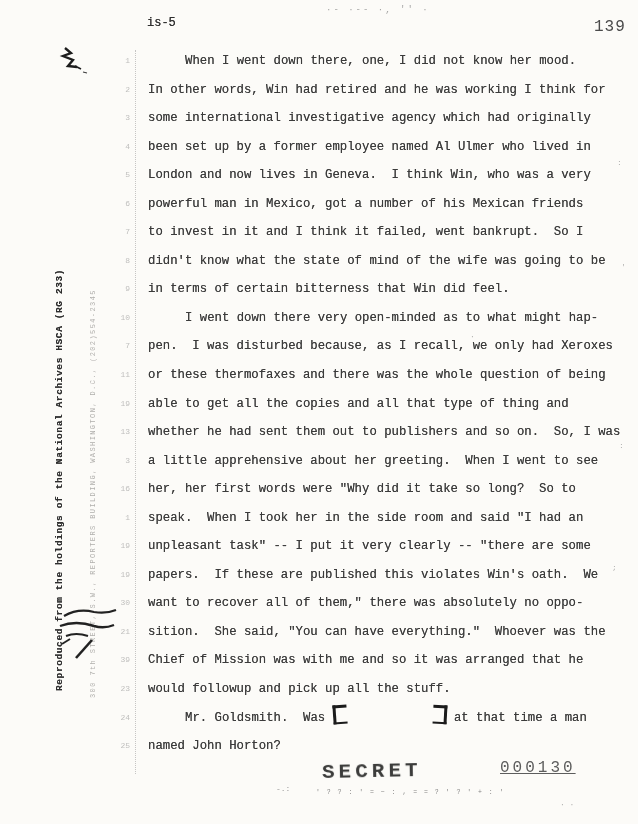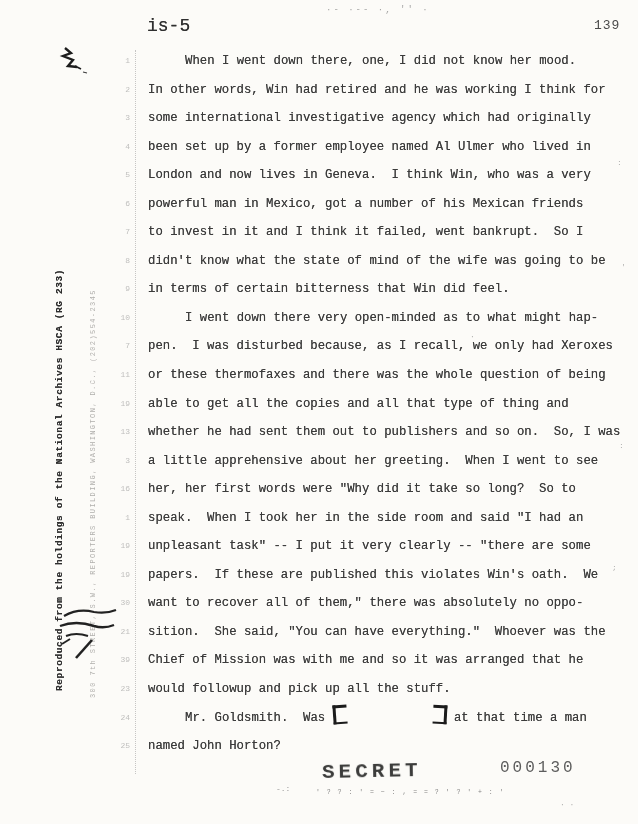--- a/index.html
+++ b/index.html
@@ -1,21 +1,21 @@
 <!DOCTYPE html>
 <html><head>
 <meta charset="utf-8">
 <style>
   html,body{margin:0;padding:0;background:#e8e8e6;}
   #page{position:relative;width:638px;height:824px;background:#fcfbf8;overflow:hidden;
         font-family:"Liberation Mono","DejaVu Sans Mono",monospace;color:#3b3b3b;}
   
-  .hdr-left{position:absolute;left:147px;top:16px;font-size:18px;color:#2f2f2f;
+  .hdr-left{position:absolute;left:147px;top:16px;font-size:12px;color:#2f2f2f;
             text-shadow:0 0 .5px rgba(40,40,40,.8);}
-  .hdr-right{position:absolute;left:594px;top:18px;font-size:13px;color:#4a4a4a;
+  .hdr-right{position:absolute;left:594px;top:18px;font-size:16px;color:#4a4a4a;
              letter-spacing:1px;filter:blur(.3px);}
   .top-smudge{position:absolute;left:326px;top:5px;font-size:9px;color:#8f8f8f;
               letter-spacing:2px;filter:blur(.4px);opacity:.8;}
   
   .archives-caption{position:absolute;left:54px;top:213px;height:478px;width:16px;
                     writing-mode:vertical-rl;transform:rotate(180deg);
                     font-size:9.5px;font-weight:bold;color:#2e2e2e;letter-spacing:.6px;
                     white-space:nowrap;text-shadow:0 0 .5px rgba(30,30,30,.7);}
   .reporters-stamp{position:absolute;left:89px;top:148px;height:550px;width:13px;
                    writing-mode:vertical-rl;transform:rotate(180deg);
@@ -37,21 +37,21 @@
   .bracket.close{border-right:3.5px solid #1b1b1b;border-top:3px solid #1b1b1b;
                  border-bottom:2px solid #1b1b1b;transform:rotate(3deg);}
   .redact-gap{display:inline-block;width:86px;}
   
   .secret-stamp{position:absolute;left:322px;top:760px;font-size:21px;font-weight:bold;
                 letter-spacing:4px;color:#222;transform:rotate(-1.2deg);
                 filter:blur(.45px);opacity:.88;font-family:"Liberation Mono",monospace;}
   .secret-subtext{position:absolute;left:316px;top:789px;font-size:6.5px;color:#6f6f6f;
                   letter-spacing:1.5px;filter:blur(.35px);opacity:.85;}
   .doc-number{position:absolute;left:500px;top:759px;font-size:16px;color:#5d5d5d;
-              letter-spacing:3px;filter:blur(.5px);}
+              letter-spacing:3px;filter:blur(.5px);text-decoration:underline;}
   .left-marks{position:absolute;left:276px;top:784px;font-size:8px;color:#979797;}
   
   .scribble{position:absolute;}
   .stray{position:absolute;font-size:8px;color:#8e8e8e;opacity:.7;}
 </style>
 </head>
 <body>
 
 <div id="page">
 

